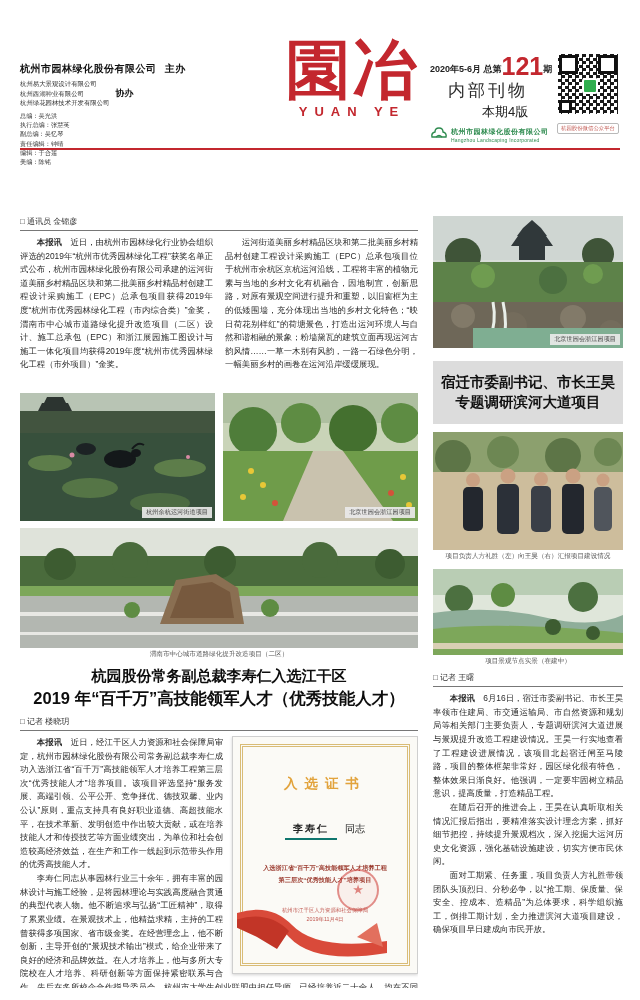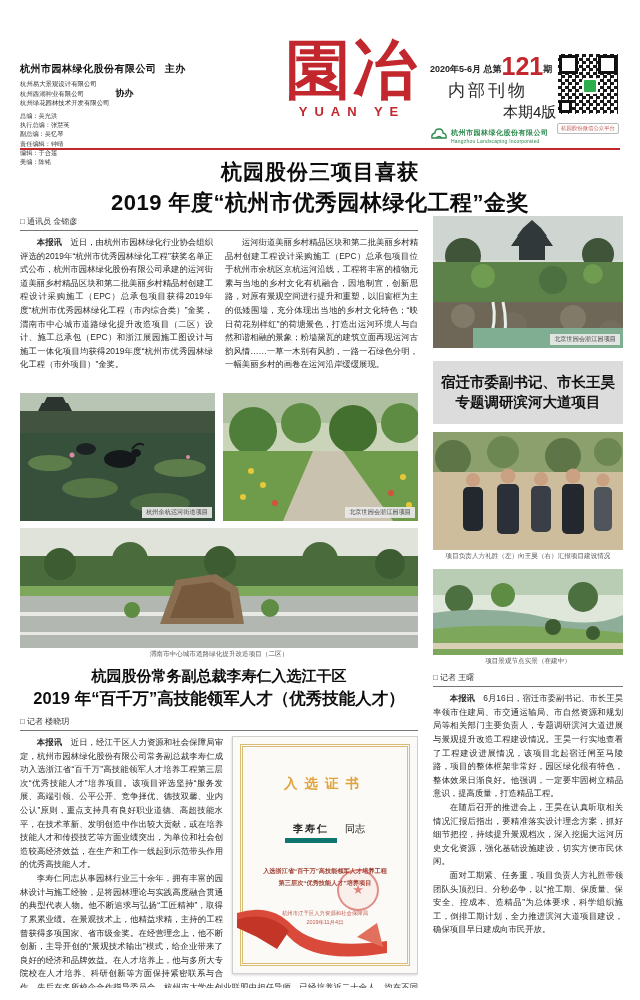--- a/index.html
+++ b/index.html
@@ -19,21 +19,21 @@
   .mh-staff { margin-top:3px; }
   .mh-staff div { font-size:6.2px; color:#333; line-height:1.5; list-style:none; }
   .mh-logo { position:absolute; left:252px; top:-12px; width:160px; text-align:center; }
   .mh-logo-chars { font-family:"DejaVu Serif","Liberation Serif",serif; font-weight:bold;
     font-size:64px; line-height:1.0; color:#c3272e; letter-spacing:2px; }
   .mh-logo-pinyin { font-size:13px; font-weight:bold; color:#c3272e; letter-spacing:7px; margin-top:2px; }
   .mh-issue { position:absolute; left:410px; top:6px; width:135px; }
   .mh-issue-line { font-size:9px; font-weight:bold; color:#222; white-space:nowrap; }
   .mh-issue-num { font-size:25px; color:#c3272e; font-weight:bold; line-height:.8; vertical-align:-3px; }
   .mh-pubtype { font-size:17px; color:#2b2b2b; letter-spacing:3px; margin:3px 0 1px 18px; }
-  .mh-edition { font-size:15px; color:#222; margin-left:73px; }
+  .mh-edition { font-size:13px; color:#222; margin-left:52px; }
   .mh-company { display:flex; align-items:center; margin-top:5px; }
   .mh-company-text { margin-left:3px; }
   .mh-company-cn { font-size:7px; font-weight:bold; color:#2e8b4f; letter-spacing:.5px; }
   .mh-company-en { font-size:5px; color:#2e8b4f; letter-spacing:.2px; }
   .mh-qr { position:absolute; left:532px; top:2px; width:72px; text-align:center; }
   .qr {
     width:64px; height:64px; margin:0 auto; position:relative; border:2px solid #fff;
     background:repeating-conic-gradient(#1a1a1a 0% 25%, #ffffff 0% 50%) 0 0/7px 7px;
   }
   .qr::before, .qr::after, .qr .finder3 {
@@ -77,21 +77,21 @@
   .a3 { margin-top:8px; }
   .a3-h { text-align:center; font-weight:bold; color:#0d0d0d; }
   .a3-h .l1 { font-size:15px; }
   .a3-h .l2 { font-size:16.5px; margin-top:2px; }
   .a3-body { margin-top:5px; height:252px; overflow:hidden; }
   .cert { float:right; width:186px; height:238px; margin:0 0 4px 9px; background:#fbfaf6;
     border:1px solid #cfcfcf; box-shadow:0 1px 3px rgba(0,0,0,.18); padding:7px; position:relative; overflow:hidden; }
   .cert-inner { width:100%; height:100%; border:3px double #d9bc76; position:relative; text-align:center; }
   .cert-title { margin-top:26px; font-size:13.5px; font-weight:bold; color:#e2a33c; letter-spacing:7px; }
   .cert-name-row { margin-top:26px; font-size:10px; color:#222; }
-  .cert-name { display:inline-block; border-bottom:5px solid #0f766e; padding:0 8px 1px; font-weight:bold; letter-spacing:2px; }
+  .cert-name { display:inline-block; border-bottom:2px solid #0f766e; padding:0 8px 1px; font-weight:bold; letter-spacing:2px; }
   .cert-suffix { margin-left:5px; }
   .cert-lines { margin-top:22px; font-size:6.2px; color:#9b3a2e; font-weight:bold; line-height:1.9; }
   .cert-issuer { margin-top:20px; font-size:5.4px; color:#c0564f; line-height:1.8; position:relative; z-index:2; }
   .cert-seal { position:absolute; right:28px; bottom:52px; width:42px; height:42px; border-radius:50%;
     border:2px solid rgba(205,60,55,.55); color:rgba(205,60,55,.6); font-size:13px;
     display:flex; align-items:center; justify-content:center; z-index:1; background:rgba(228,120,110,.08); }
   .cert-ribbon { position:absolute; left:-6px; bottom:-4px; z-index:3; }
 
   
   .a2-h { margin-top:13px; background:#dcdcdc; padding:12px 4px; text-align:center;
@@ -158,24 +158,20 @@
       <div class="qr">
         <span class="finder3"></span>
         <span class="qr-center"></span>
       </div>
       <div class="qr-label">杭园股份微信公众平台</div>
     </div>
   </div>
 
   <div class="red-rule"></div>
 
-  <div class="lead-h1">
-    <div class="l1">杭园股份三项目喜获</div>
-    <div class="l2">2019 年度“杭州市优秀园林绿化工程”金奖</div>
-  </div>
 
   <div class="main">
 
     <div>
       <div class="byline">□ 通讯员  金锦彦</div>
 
       <div class="lead-text body-text">
         <p><b>本报讯</b>　<span>近日，由杭州市园林绿化行业协会组织评选的2019年“杭州市优秀园林绿化工程”获奖名单正式公布，杭州市园林绿化股份有限公司承建的运河街道美丽乡村精品区块和第二批美丽乡村精品村创建工程设计采购施工（EPC）总承包项目获得2019年度“杭州市优秀园林绿化工程（市内综合类）”金奖，渭南市中心城市道路绿化提升改造项目（二区）设计、施工总承包（EPC）和浙江展园施工图设计与施工一体化项目均获得2019年度“杭州市优秀园林绿化工程（市外项目）”金奖。</span></p>
         <p>运河街道美丽乡村精品区块和第二批美丽乡村精品村创建工程设计采购施工（EPC）总承包项目位于杭州市余杭区京杭运河沿线，工程将丰富的植物元素与当地的乡村文化有机融合，因地制宜，创新思路，对原有景观空间进行提升和重塑，以旧窗框为主的低矮围墙，充分体现出当地的乡村文化特色；“映日荷花别样红”的荷塘景色，打造出运河环境人与自然和谐相融的景象；粉墙黛瓦的建筑立面再现运河古韵风情……一草一木别有风韵，一路一石绿色分明，一幅美丽乡村的画卷在运河沿岸缓缓展现。</p>
 

